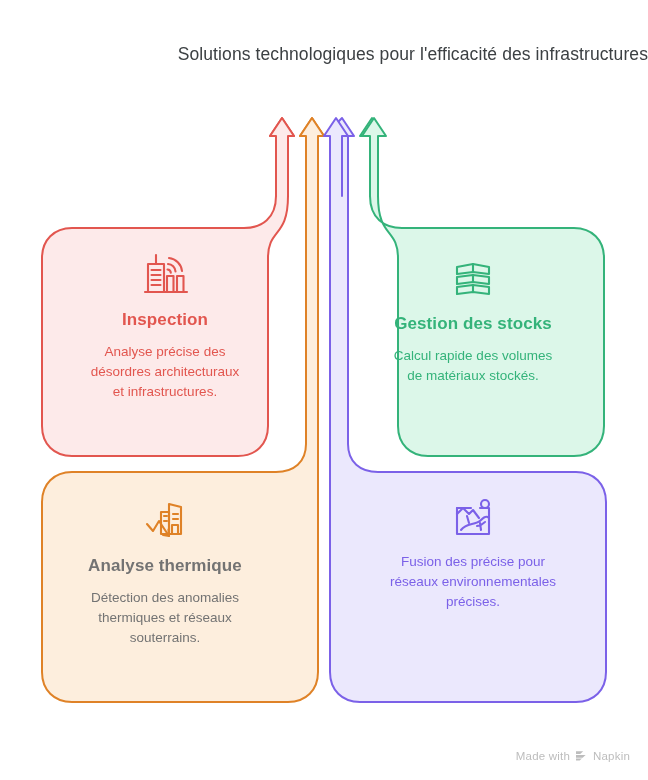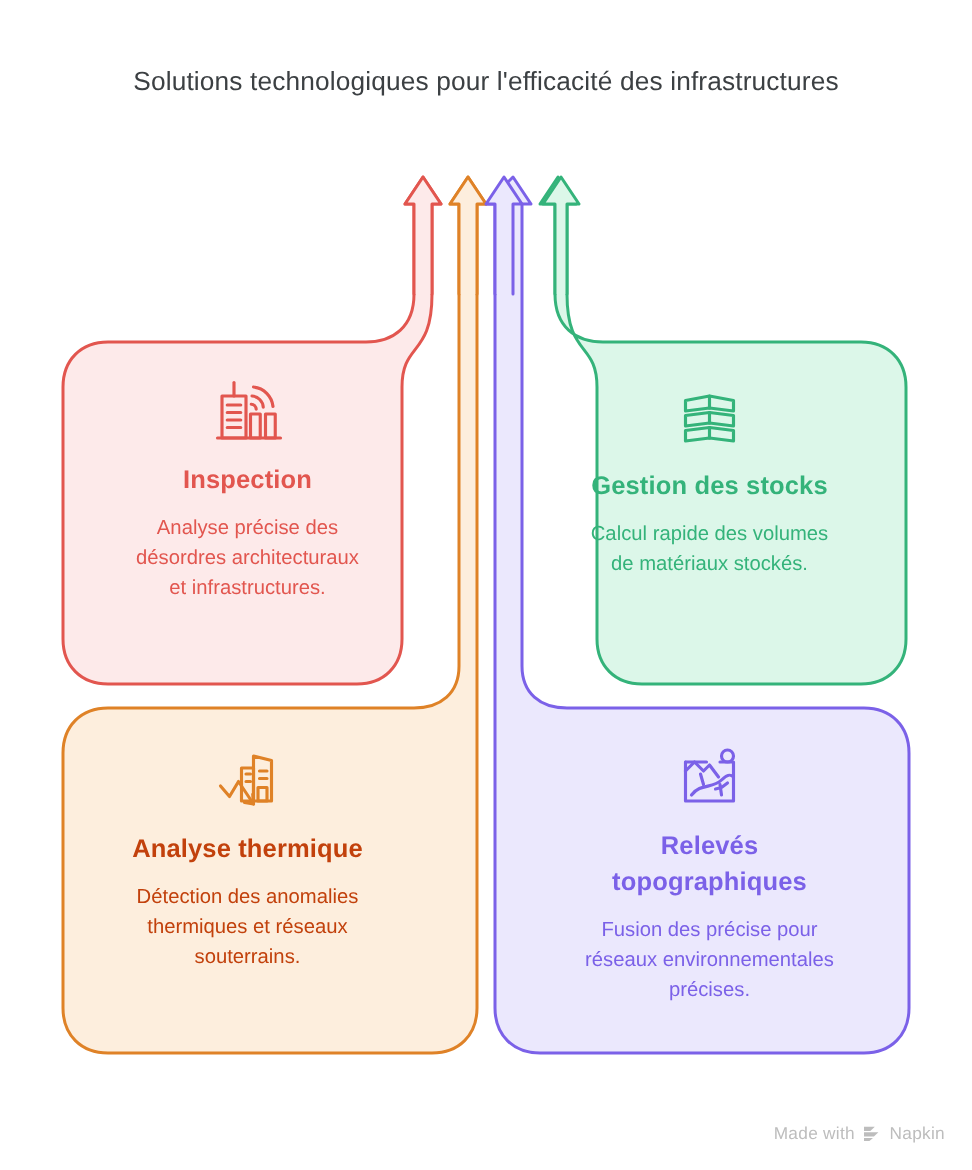--- a/index.html
+++ b/index.html
@@ -18,21 +18,21 @@
     position: absolute;
     inset: 0;
     width: 648px;
     height: 780px;
   }
   #page-title {
     position: absolute;
     left: 0;
     top: 44px;
     width: 648px;
-    text-align: center;
+    text-align: right;
     font-size: 17.5px;
     font-weight: 400;
     color: #3c4043;
     letter-spacing: 0.1px;
     white-space: nowrap;
   }
   #shapes {
     position: absolute;
     left: 0;
     top: 0;
@@ -66,21 +66,21 @@
   }
 
   
   #card-1 { left: 52px;  top: 248px; width: 226px; }
   #card-1 .card-title, #card-1 .card-desc { color: #e2564f; }
   
   #card-2 { left: 360px; top: 252px; width: 226px; }
   #card-2 .card-title, #card-2 .card-desc { color: #34b37a; }
   
   #card-3 { left: 52px;  top: 494px; width: 226px; }
-  #card-3 .card-title, #card-3 .card-desc { color: #c2410c; }
+  #card-3 .card-title, #card-3 .card-desc { color: #737373; }
   
   #card-4 { left: 360px; top: 492px; width: 226px; }
   #card-4 .card-title, #card-4 .card-desc { color: #7b61e8; }
 
   #watermark {
     position: absolute;
     right: 18px;
     bottom: 18px;
     display: flex;
     align-items: center;
@@ -271,24 +271,20 @@
       <g fill="none" stroke="#7b61e8" stroke-width="2.1" stroke-linecap="round" stroke-linejoin="round">
         <path d="M10 16 L10 42 L42 42 L42 18"></path>
         <path d="M10 16 L24 16 M33 16 L42 16 L42 18"></path>
         <circle cx="38" cy="12" r="4"></circle>
         <path d="M10 22 L16 16 L22 22 L26 18 L32 26"></path>
         <path d="M20 24 L22 31"></path>
         <path d="M14 38 C20 30 28 34 34 28 C38 24 40 24 42 26"></path>
         <path d="M33 31 L34 38 M30 34 L34 33 M34 33 L38 30"></path>
       </g>
     </svg>
-    <div class="card-title">
-      <span>Relevés</span><br>
-      <span>topographiques</span>
-    </div>
     <p class="card-desc">
       <span>Fusion des précise pour</span><br>
       <span>réseaux environnementales</span><br>
       <span>précises.</span>
     </p>
   </div>
 
   <div id="watermark">
     <span>Made with</span>
     <svg width="13" height="13" viewBox="0 0 13 13">

